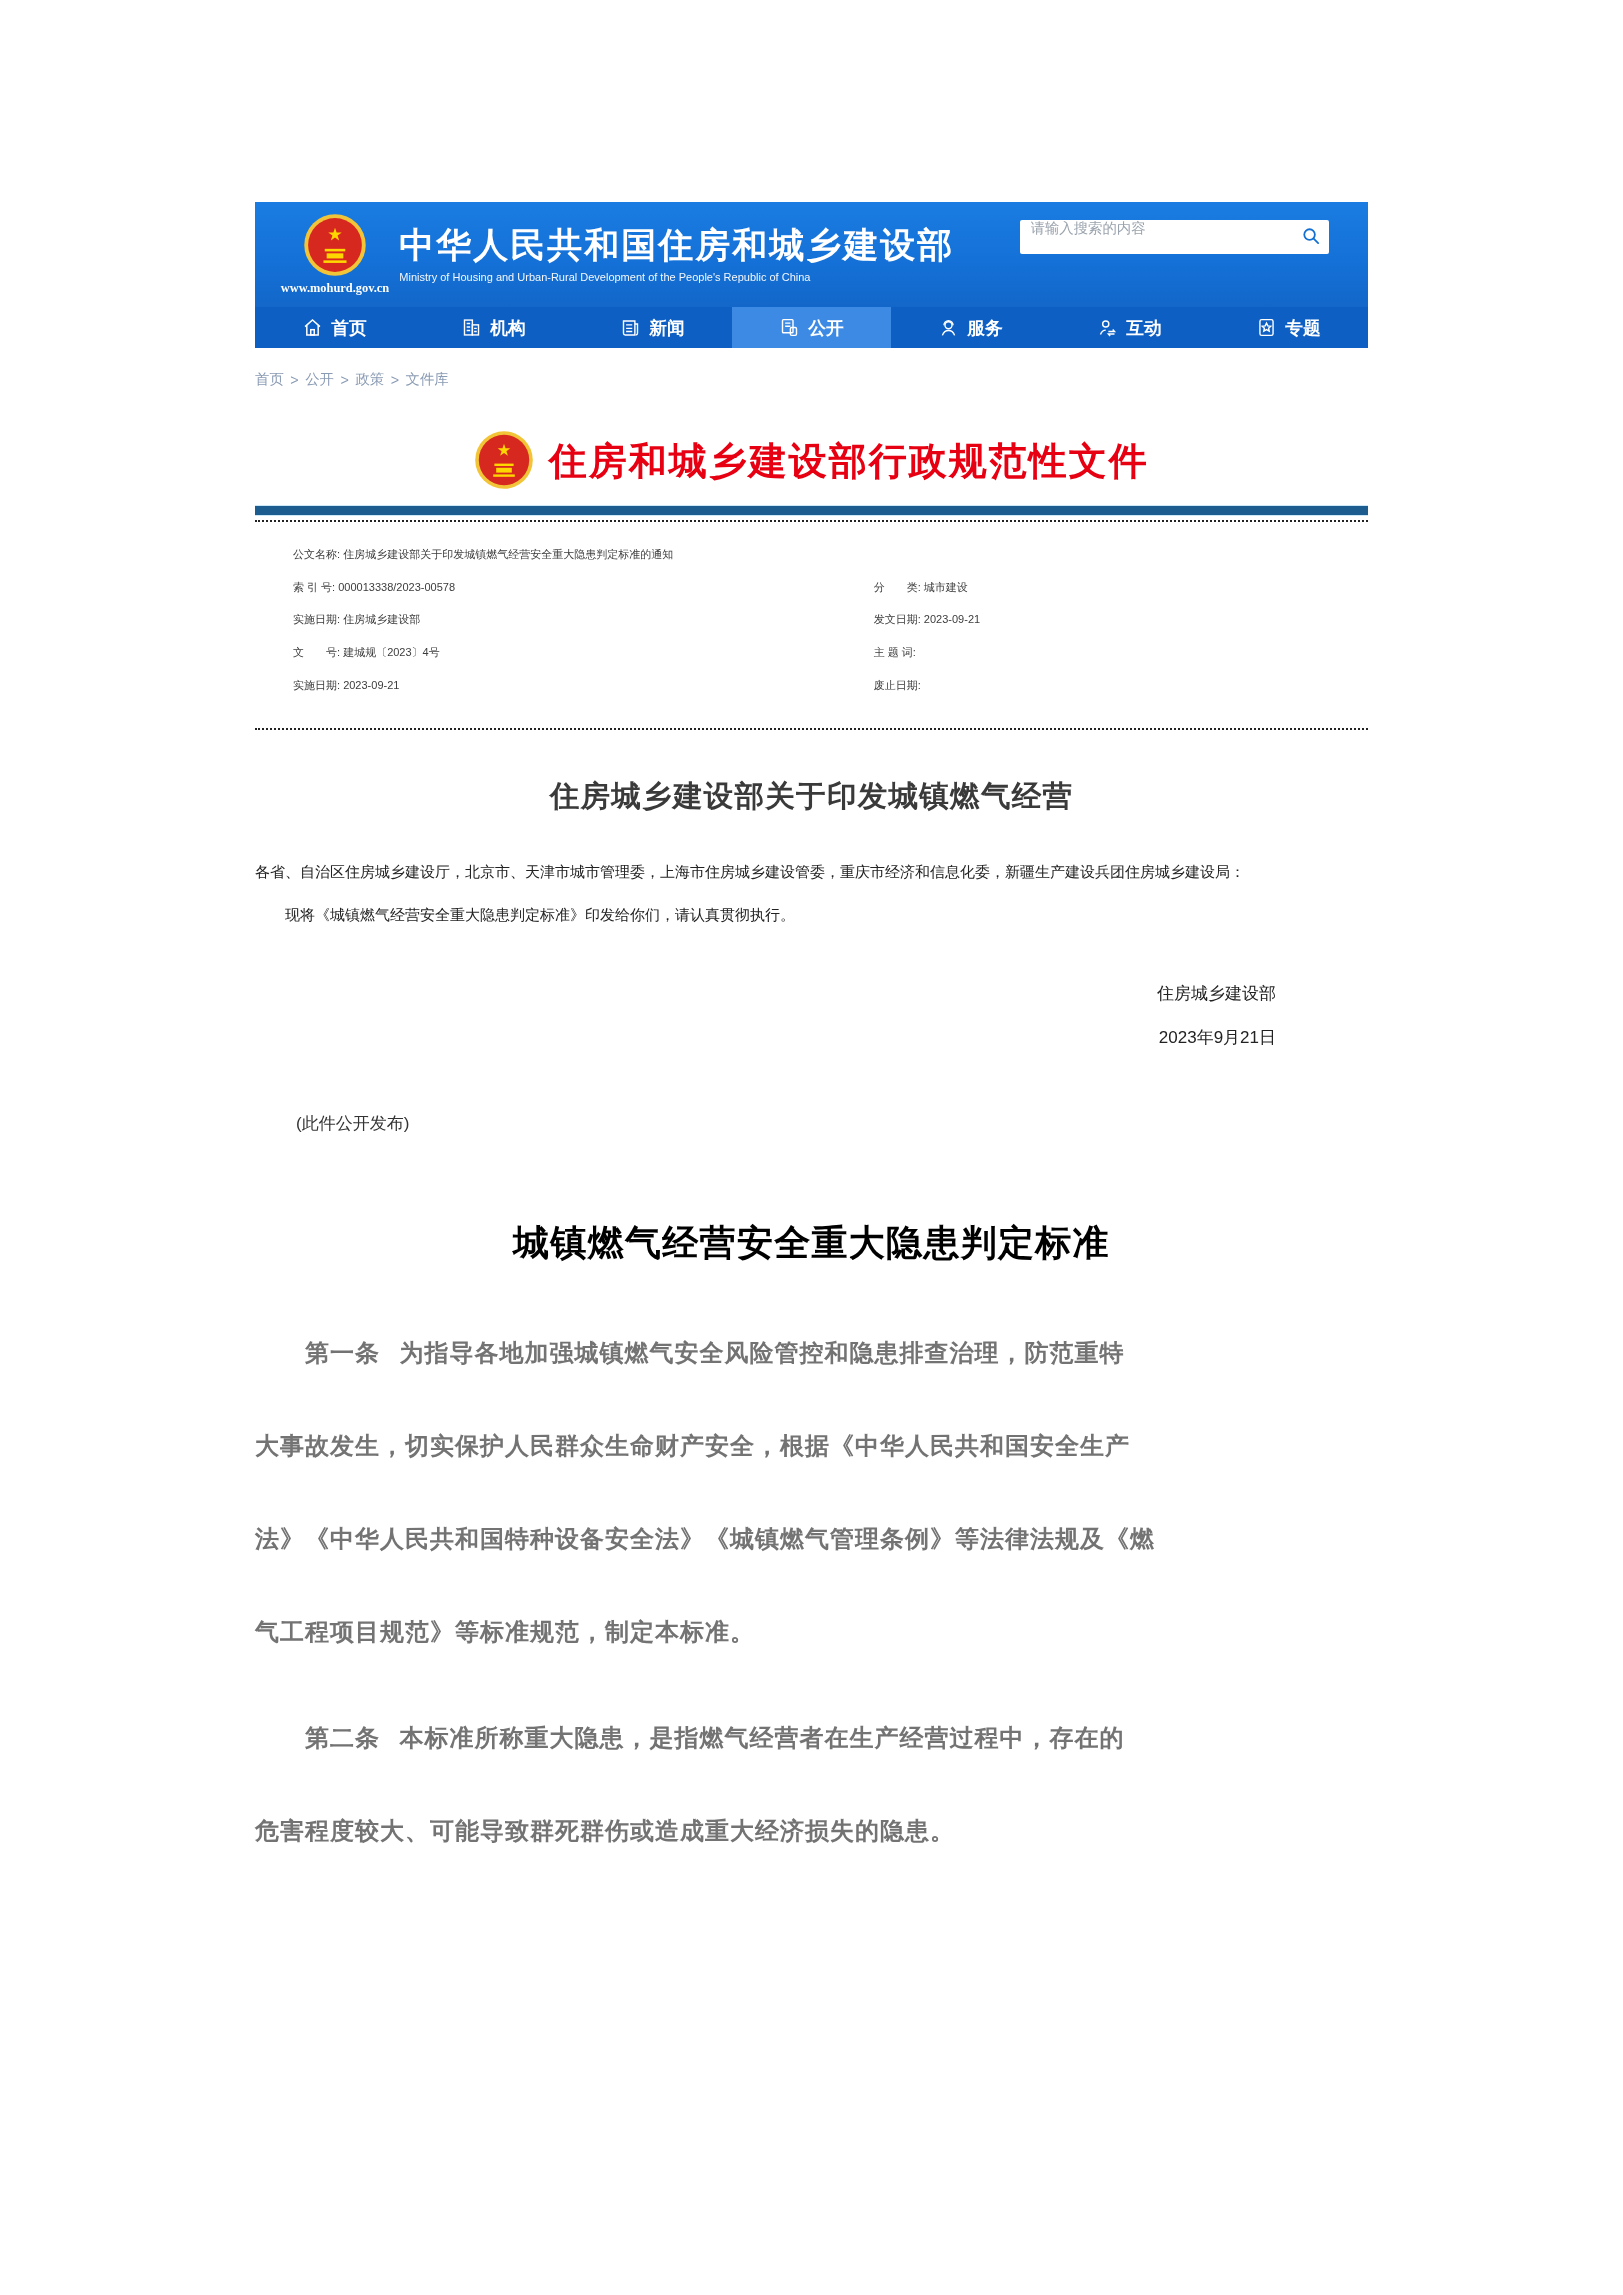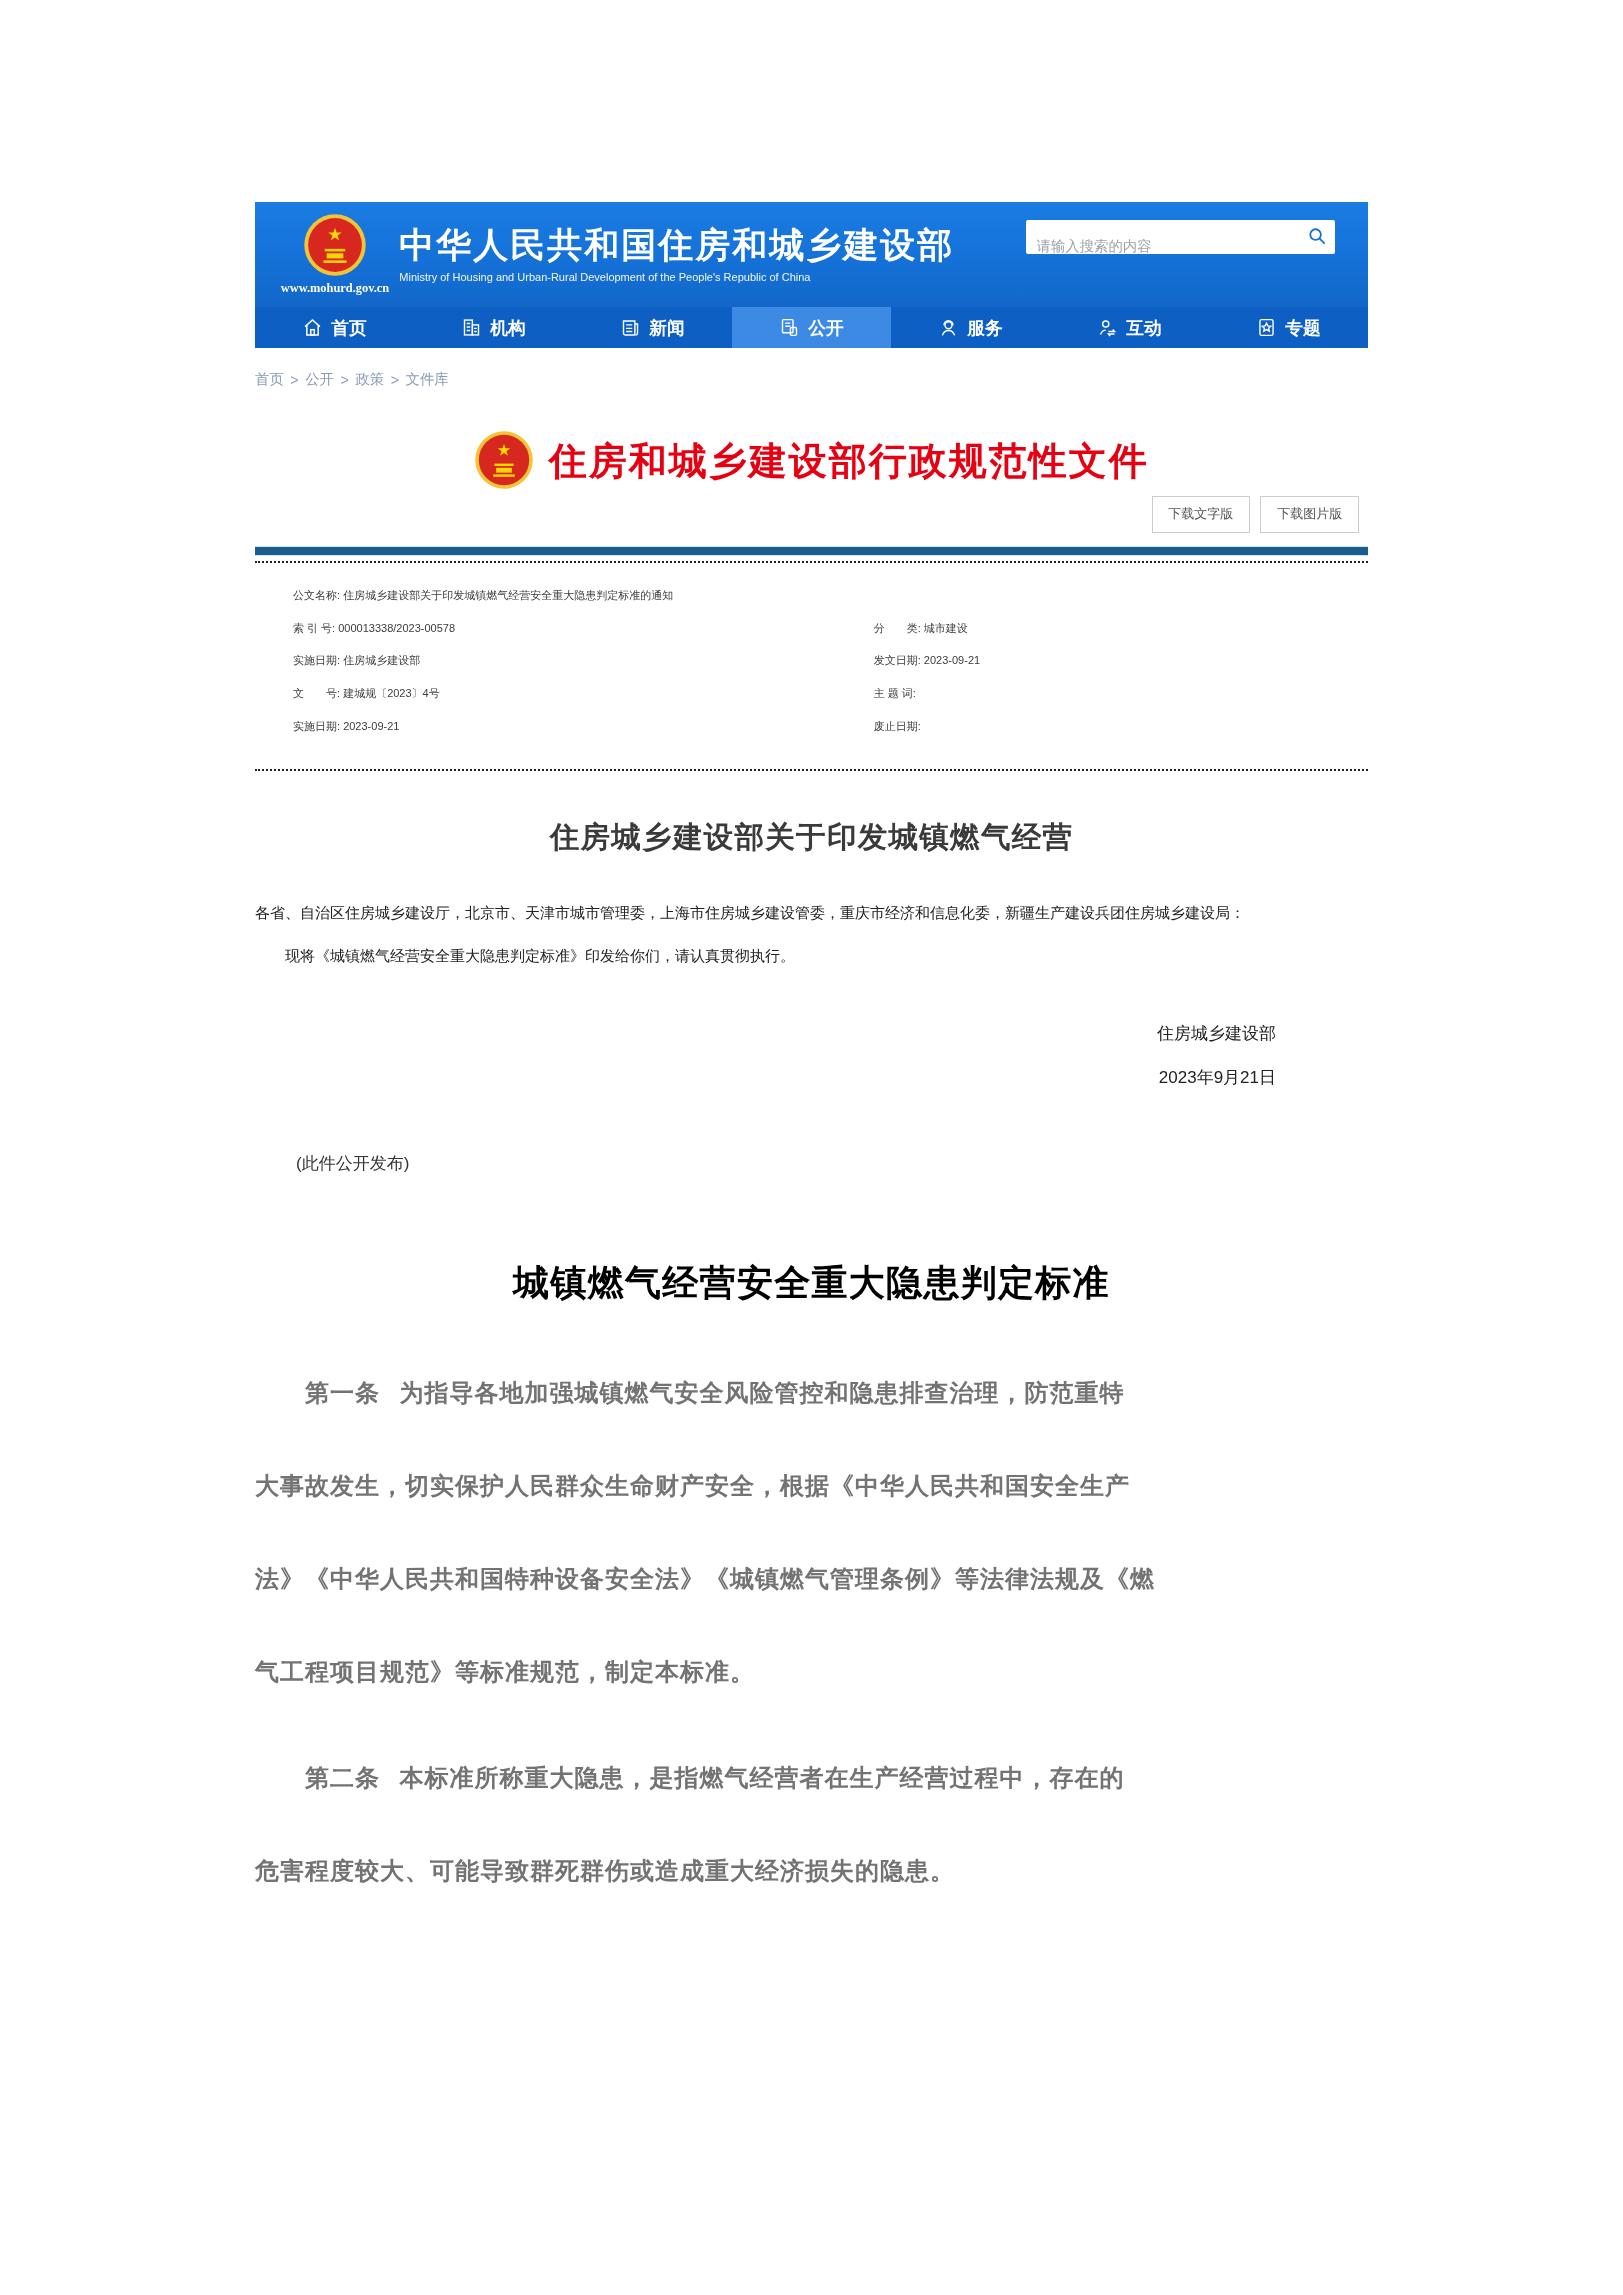--- a/index.html
+++ b/index.html
@@ -8,21 +8,21 @@
 
   
   .site-header{margin-top:202px;}
   .header-top{position:relative;height:105px;background:linear-gradient(180deg,#1a7ce2 0%,#1470d6 60%,#1367c9 100%);display:flex;align-items:center;}
   .logo-block{width:105px;margin-left:27.5px;display:flex;flex-direction:column;align-items:center;font-family:Liberation Serif, serif;}
   .emblem{display:block;}
   .logo-url{color:#ffffff;font-size:12.4px;font-weight:bold;margin-top:2.6px;white-space:nowrap;}
   .title-block{margin-left:11.8px;color:#ffffff;}
   .site-title{font-size:35px;font-weight:bold;letter-spacing:2px;line-height:1.1;}
   .site-subtitle{font-size:11px;margin-top:6.5px;opacity:.95;}
-  .search-wrap{position:absolute;right:33px;top:18.3px;width:309px;height:34px;background:#ffffff;border-radius:2px;display:flex;align-items:flex-end;}
+  .search-wrap{position:absolute;right:39px;top:18.3px;width:309px;height:34px;background:#ffffff;border-radius:2px;display:flex;align-items:flex-start;}
   .search-input{flex:1;border:none;outline:none;font-size:14.4px;color:#666;padding:0 10.5px;background:transparent;font-family:"Liberation Sans",sans-serif;}
   .search-input::placeholder{color:#9aa3ad;}
   .search-btn{width:37px;height:34px;border:none;background:transparent;display:flex;align-items:center;justify-content:center;cursor:pointer;}
 
   .site-nav{height:41px;background:#0d5fc3;display:flex;}
   .nav-item{flex:1;display:flex;align-items:center;justify-content:center;gap:7.9px;color:#ffffff;font-size:17.7px;font-weight:bold;cursor:pointer;}
   .nav-item.active{background:#3d8ae5;}
   .nicon{display:flex;align-items:center;}
 
   
@@ -198,24 +198,20 @@
         <circle cx="50" cy="50" r="42" fill="#d6281e"></circle>
         <polygon points="50,23 52.5,30.6 60.5,30.6 54,35.3 56.5,42.9 50,38.2 43.5,42.9 46,35.3 39.5,30.6 47.5,30.6" fill="#ffd700"></polygon>
         <rect x="34" y="56" width="32" height="4" fill="#ffd700"></rect>
         <rect x="37" y="63" width="26" height="8" fill="#ffd700"></rect>
         <rect x="32" y="74" width="36" height="4" fill="#ffd700"></rect>
       </svg>
     </span>
     <span class="banner-title">住房和城乡建设部行政规范性文件</span>
   </div>
 
-  <div class="download-row">
-    <button class="dl-btn">下载文字版</button>
-    <button class="dl-btn">下载图片版</button>
-  </div>
 
   <div class="navy-divider"></div>
   <div class="dotted-divider"></div>
 
   <div class="meta-table">
     <div class="meta-row">
       <div class="meta-cell">
         <span class="mlabel">公文名称: </span><span class="mvalue">住房城乡建设部关于印发城镇燃气经营安全重大隐患判定标准的通知</span>
       </div>
     </div>

